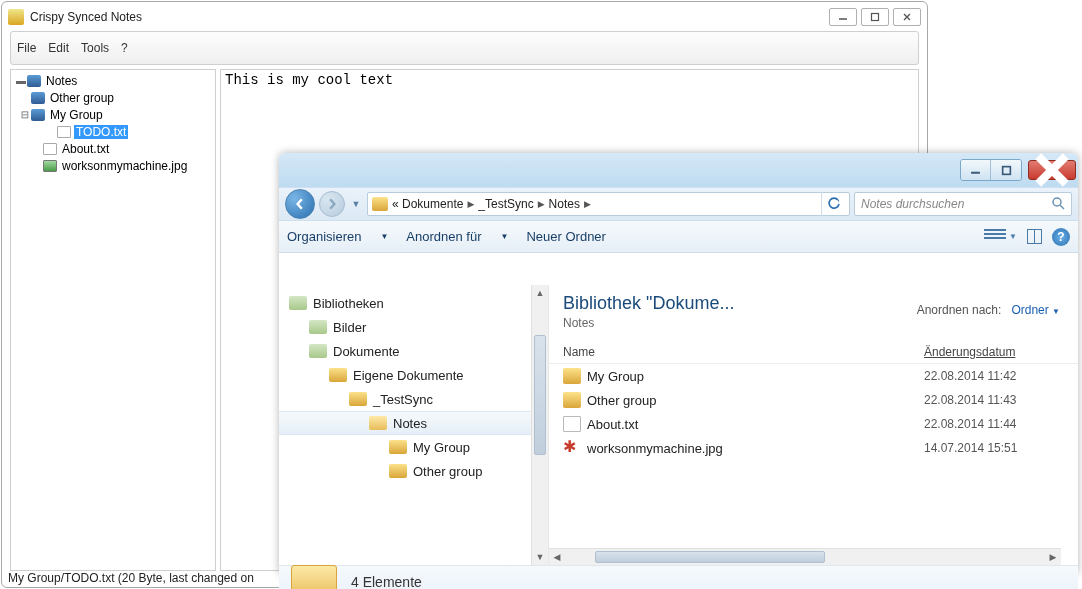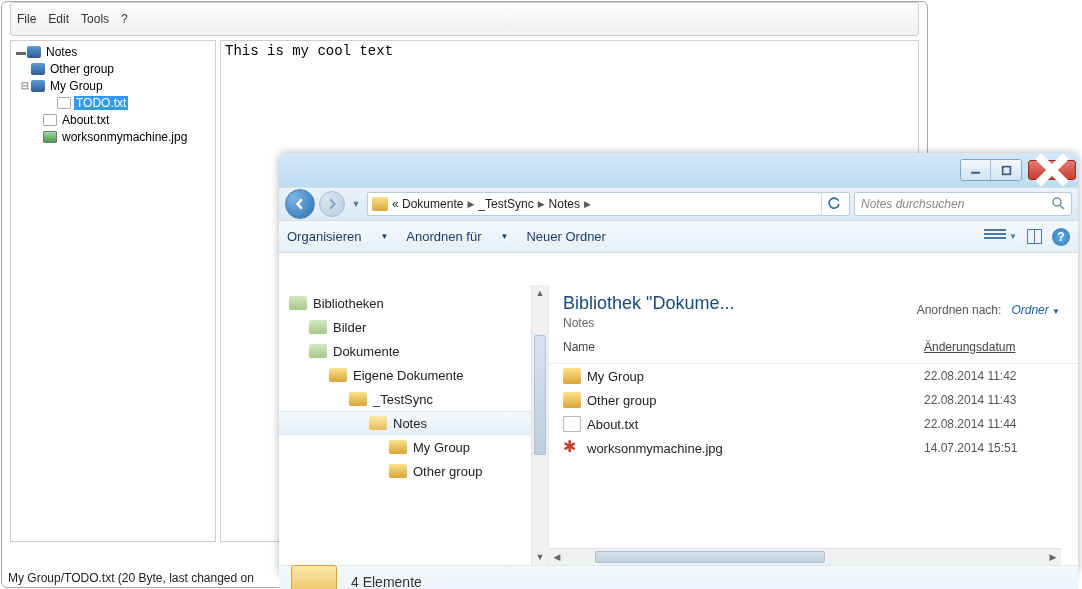--- a/index.html
+++ b/index.html
@@ -75,24 +75,24 @@
 .tree-sel { background: linear-gradient(#f5f9fc,#e6eff7); border-top:1px solid #d8e8f4; border-bottom:1px solid #d8e8f4; }
 .vscroll { position:absolute; right:0; top:0; width:17px; height:100%; background:#f0f0f0; border-left:1px solid #e0e0e0; }
 .vscroll .thumb { position:absolute; left:2px; right:2px; top:50px; height:120px; background:linear-gradient(#d8e2ec,#c0cedc); border:1px solid #b0c0d0; border-radius:2px; }
 .vscroll .arr { height:16px; display:flex; align-items:center; justify-content:center; color:#666; font-size:9px; }
 
 .exp-main { flex:1; display:flex; flex-direction:column; position:relative; }
 .exp-header { padding:8px 14px 4px; }
 .exp-header h2 { font-size:18px; color:#1a4a7a; font-weight:normal; white-space:nowrap; overflow:hidden; text-overflow:ellipsis; width:260px; }
 .exp-header .sub { font-size:12px; color:#666; margin-top:2px; }
 .arrange { position:absolute; right:18px; top:18px; font-size:12px; color:#555; }
-.arrange a { color:#1a5fb0; text-decoration:none;font-style:italic; }
+.arrange a { color:#1a5fb0; text-decoration:none; }
 
 .file-list { margin-top:6px; }
-.col-headers { display:flex; font-size:12px; color:#444; padding:0 14px; height:24px; border-bottom:1px solid #eee; }
+.col-headers { display:flex; font-size:12px; color:#444; padding:0 14px; height:24px; align-items:center; border-bottom:1px solid #eee; }
 .col-name { flex:1; }
 .col-date { width:140px;text-decoration:underline; }
 .file-row { display:flex; align-items:center; height:24px; padding:0 14px; font-size:13px; color:#222; }
 .file-row .ficon { width:18px; height:16px; margin-right:6px; }
 .txt-icon { background:#fff; border:1px solid #bbb; border-radius:1px; }
 .jpg-icon { width:16px; height:16px; position:relative; }
 .jpg-icon::before { content:"✱"; color:#c83c2e; font-size:16px; position:absolute; left:0; top:-3px; }
 .file-row .fdate { width:140px; color:#555; font-size:12px; }
 
 .hscroll { position:absolute; bottom:0; left:0; right:17px; height:17px; background:#f0f0f0; border-top:1px solid #e0e0e0; display:flex; }
@@ -100,20 +100,41 @@
 .hscroll .track { flex:1; position:relative; }
 .hscroll .hthumb { position:absolute; top:2px; bottom:2px; left:30px; width:230px; background:linear-gradient(#d8e2ec,#c0cedc); border:1px solid #b0c0d0; border-radius:2px; }
 
 .exp-status { height:32px; border-top:1px solid #dde8f0; background:linear-gradient(#f5f9fc,#eaf2fa); display:flex; align-items:center; padding:0 12px; font-size:14px; color:#333; gap:14px; }
 .big-folder { width:46px; height:34px; background: linear-gradient(#fde9a8,#e8bc5a); border-radius:3px; border:1px solid #d9a53a; }
 </style>
 </head>
 <body>
 
 <div class="app-window">
+  <div class="app-titlebar">
+    <span class="app-icon"></span>
+    <span class="app-title">Crispy Synced Notes</span>
+    <div class="win-btns">
+      <div class="win-btn">
+          <svg viewBox="0 0 10 10">
+            <line x1="1" y1="7" x2="9" y2="7" stroke="#555" stroke-width="1.5"></line>
+          </svg>
+        </div>
+      <div class="win-btn">
+          <svg viewBox="0 0 10 10">
+            <rect x="1.5" y="1.5" width="7" height="7" fill="none" stroke="#555" stroke-width="1.2"></rect>
+          </svg>
+        </div>
+      <div class="win-btn">
+          <svg viewBox="0 0 10 10">
+            <path d="M2 2 L8 8 M8 2 L2 8" stroke="#555" stroke-width="1.4"></path>
+          </svg>
+        </div>
+    </div>
+  </div>
   <div class="app-menubar">
     <span>File</span>
     <span>Edit</span>
     <span>Tools</span>
     <span>?</span>
   </div>
   <div class="app-body">
     <div class="tree-panel">
       <div class="tree-row">
         <span class="tree-expander">▬</span>

